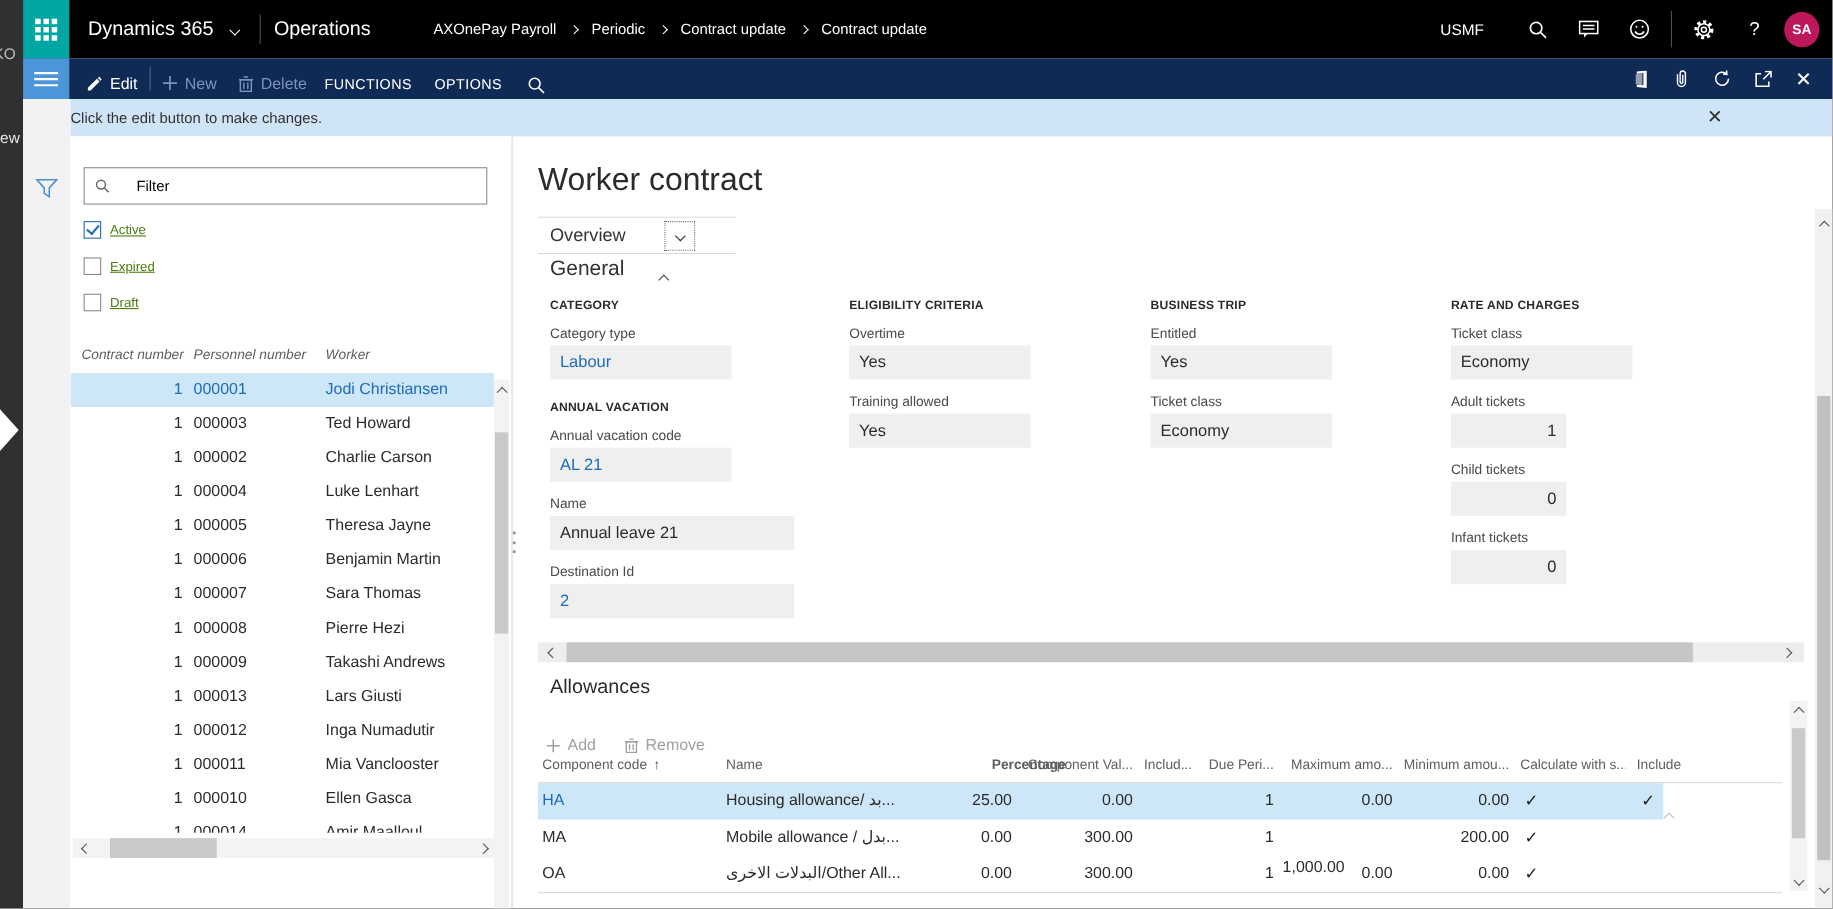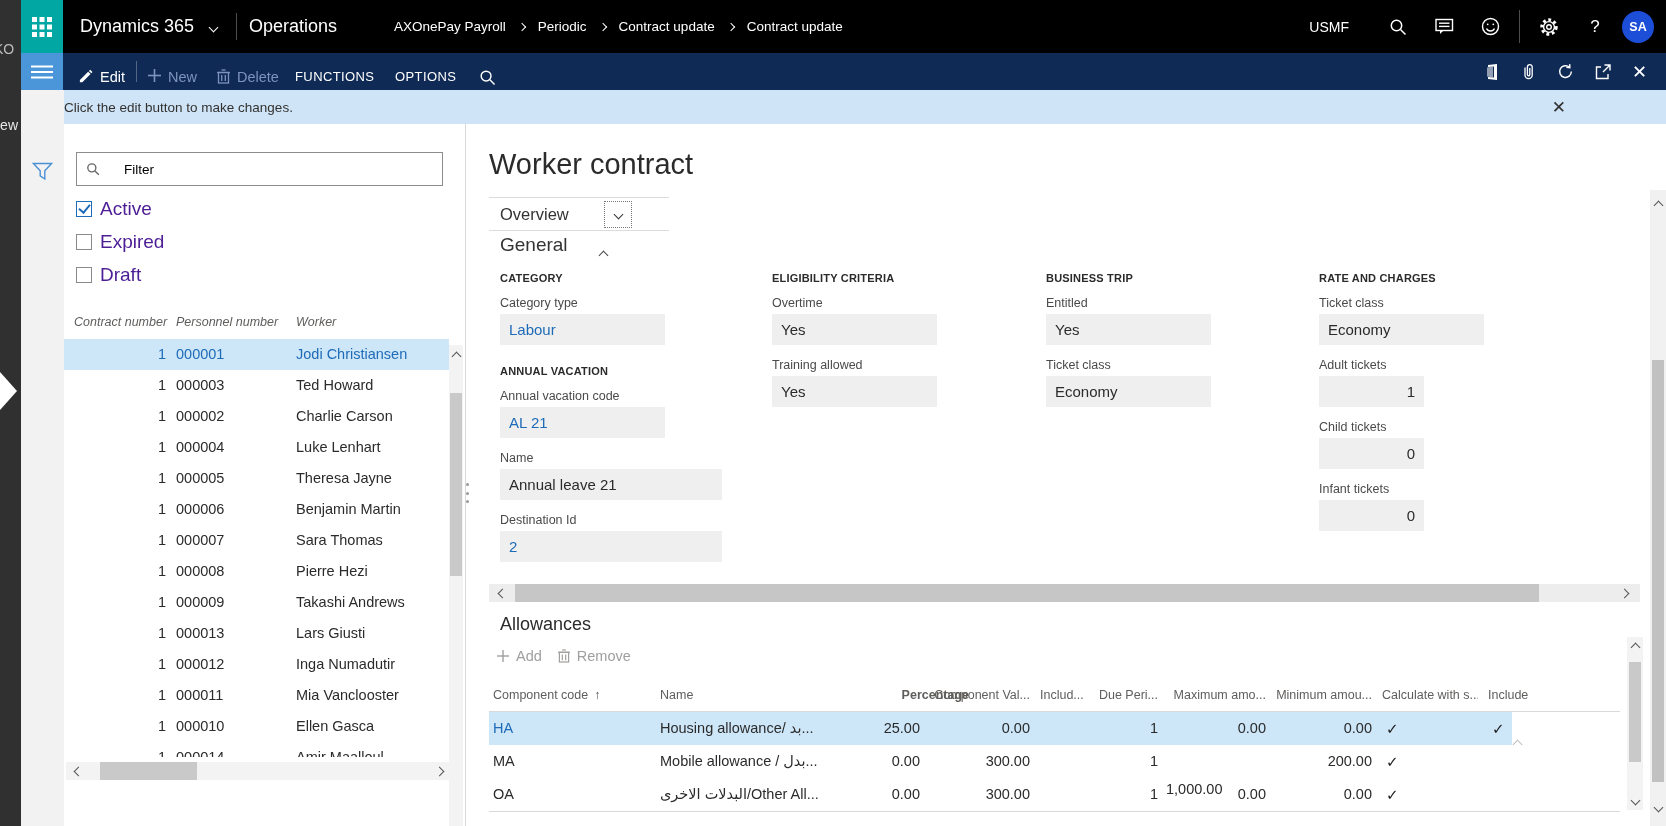--- a/index.html
+++ b/index.html
@@ -25,21 +25,21 @@
   .bc-item{cursor:default;}
   .chev{display:inline-block;width:6px;height:6px;border-right:1.7px solid currentColor;border-bottom:1.7px solid currentColor;}
   .chev.down{transform:rotate(45deg);}
   .chev.up{transform:rotate(-135deg);}
   .chev.right{transform:rotate(-45deg);}
   .chev.left{transform:rotate(135deg);}
   .chev.sep{width:5px;height:5px;margin-top:1px;}
   .tb-right{position:absolute;right:0;top:0;height:53px;display:flex;align-items:center;color:#fff;}
   .company{font-size:14px;margin-right:26px;}
   .tb-ic{width:46px;height:53px;display:flex;align-items:center;justify-content:center;color:#fff;}
-  .avatar{width:32px;height:32px;border-radius:50%;background:#1d4ed8;color:#fff;font-size:12.5px;font-weight:bold;
+  .avatar{width:32px;height:32px;border-radius:50%;background:#be185d;color:#fff;font-size:12.5px;font-weight:bold;
           display:flex;align-items:center;justify-content:center;margin:0 12px 0 4px;}
   .qmark{font-size:17px;}
 
   
   .actionbar{left:21px;top:53px;width:1645px;height:37px;background:#0f2b55;}
   .hamburger{position:absolute;left:0;top:0;width:42px;height:37px;background:#4a96d9;display:flex;align-items:center;justify-content:center;}
   .ab-item{position:absolute;top:16px;height:37px;display:flex;align-items:flex-start;gap:7px;color:#fff;font-size:14.5px;}
   .ab-item.disabled{color:#7d93bd;}
   .ab-menu{font-size:13px;letter-spacing:.4px;}
   .ab-div{position:absolute;top:8px;width:1px;height:21px;background:rgba(255,255,255,.28);}
@@ -61,21 +61,21 @@
   .filterbox{position:absolute;left:12px;top:28px;width:367px;height:34px;border:1px solid #8c8c8c;background:#fff;
              display:flex;align-items:center;box-sizing:border-box;}
   .filterbox .ph{color:#000000;font-size:13.5px;margin-left:24px;}
   .fsearch{margin-left:9px;color:#666;}
   .fchecks{position:absolute;left:12px;top:76px;}
   .fcheck{display:flex;align-items:center;margin-bottom:15px;height:18px;}
   .cbox{width:16px;height:16px;border:1px solid #8a8a8a;background:#fff;margin-right:8px;position:relative;box-sizing:border-box;}
   .cbox.on{border-color:#1e6bb8;}
   .cbox.on:after{content:"";position:absolute;left:4px;top:0px;width:5px;height:9px;
                  border-right:2px solid #1e6bb8;border-bottom:2px solid #1e6bb8;transform:rotate(40deg);}
-  .clabel{font-size:19px;color:#4c1d95;}
+  .clabel{font-size:12px;color:#4d7c0f;text-decoration:underline;}
   .lheaders{position:absolute;left:0;top:191px;width:100%;font-size:12.5px;color:#605e5c;}
   .lh{position:absolute;top:0;font-style:italic;}
   .rows-clip{position:absolute;left:0;top:215px;width:385px;height:418px;overflow:hidden;}
   .c-row{position:absolute;left:0;width:385px;height:31px;line-height:31px;font-size:14.5px;color:#2b2b2b;}
   .c-row.sel{background:#cde6f8;color:#1e6bb8;}
   .c-cell{position:absolute;top:0;white-space:nowrap;}
   .c-contract{left:10px;width:92px;text-align:right;}
   .c-personnel{left:112px;}
   .c-worker{left:232px;}
 
@@ -102,21 +102,21 @@
   .g-head{font-size:11px;font-weight:700;color:#2b2b2b;margin:0 0 12px;letter-spacing:.2px;}
   .g-head.mid{margin-top:20px;}
   .g-field{margin-bottom:13px;}
   .g-label{font-size:12.5px;color:#4a4a4a;margin-bottom:4px;}
   .g-box{width:165px;height:31px;background:#efefef;font-size:15px;line-height:31px;padding:0 9px;color:#2b2b2b;box-sizing:border-box;}
   .g-box.wide{width:222px;}
   .g-box.num{width:105px;text-align:right;}
   .g-box.link{color:#1e6bb8;}
 
   .allow-title{left:500px;top:614px;font-size:18px;color:#2b2b2b;}
-  .allow-actions{left:497px;top:648px;display:flex;align-items:center;gap:16px;color:#a19f9d;font-size:14.5px;}
+  .allow-actions{left:497px;top:670px;display:flex;align-items:center;gap:26px;color:#a19f9d;font-size:14.5px;}
   .allow-actions .act{display:flex;align-items:center;gap:7px;}
   .grid-headline{left:489px;top:711px;width:1131px;height:1px;background:#d9d9d9;}
   .grid-botline{left:489px;top:811px;width:1131px;height:1px;background:#d9d9d9;}
   .g-hcell{position:absolute;top:688px;font-size:12.5px;color:#605e5c;white-space:nowrap;overflow:hidden;}
   .a-rowbg{position:absolute;left:489px;width:1023px;height:33px;}
   .a-rowbg.sel{background:#cde6f8;}
   .a-cell{position:absolute;font-size:14.5px;line-height:33px;color:#2b2b2b;white-space:nowrap;overflow:hidden;}
   .a-cell.linkblue{color:#1e6bb8;}
   .a-check{font-size:15px;color:#1b1b1b;}
   .sort-arrow{font-size:12px;color:#444;margin-left:6px;}

